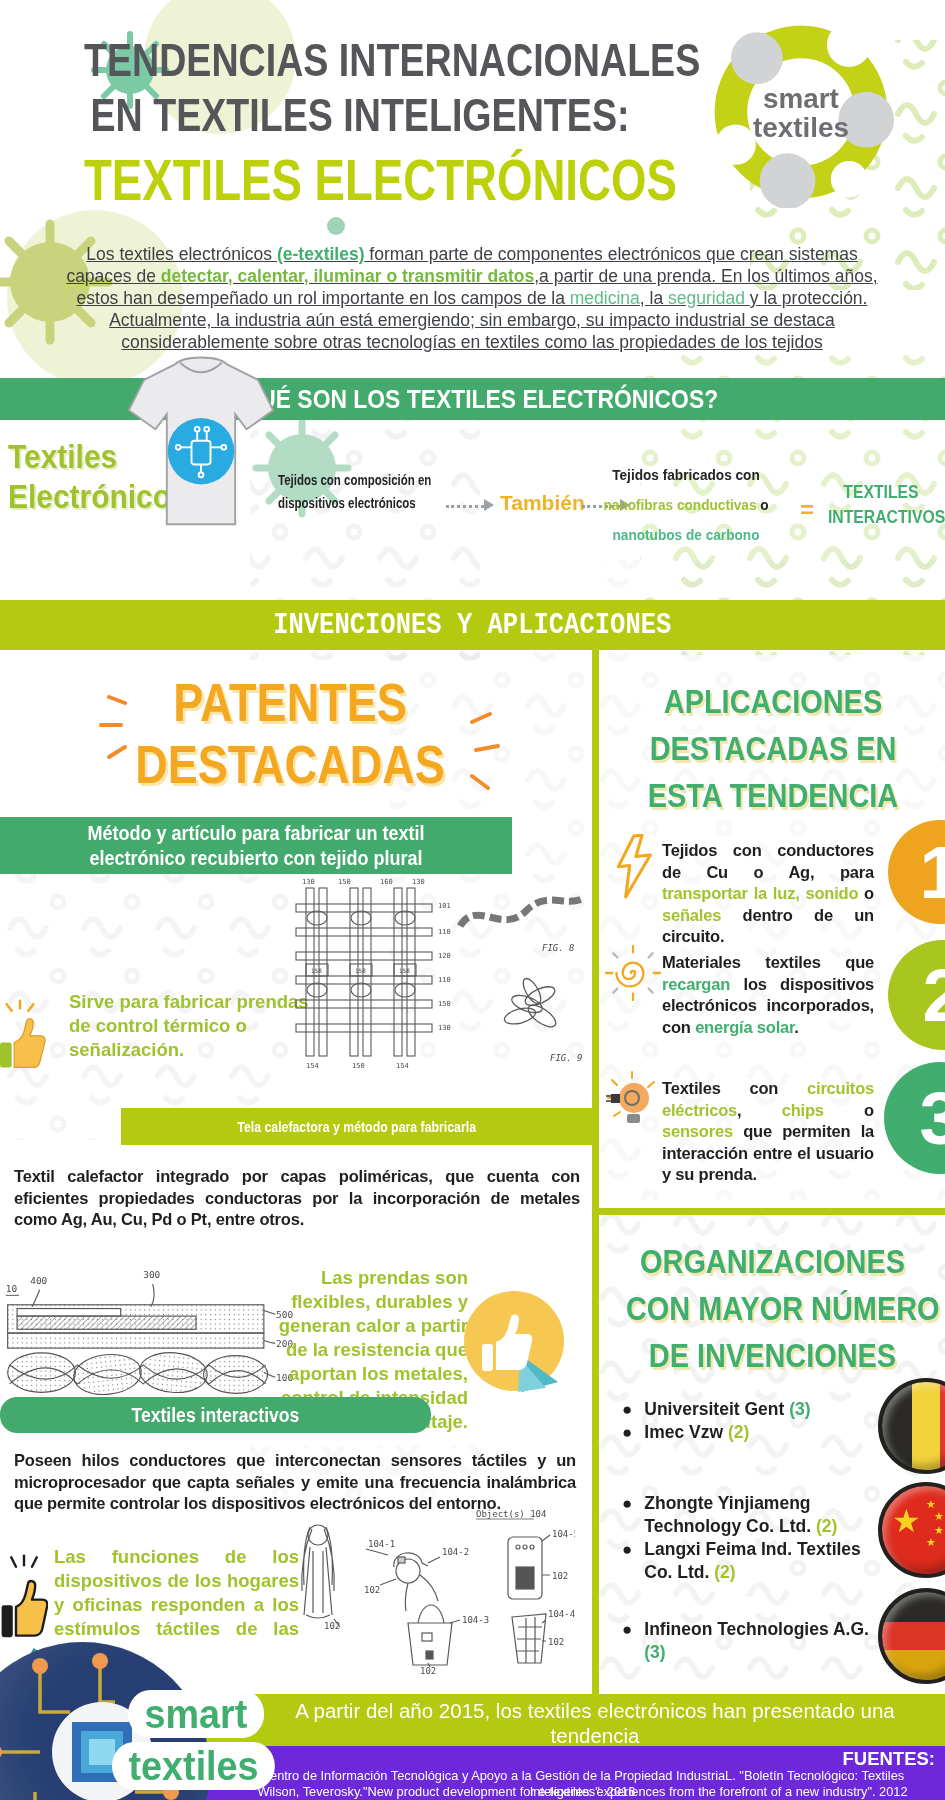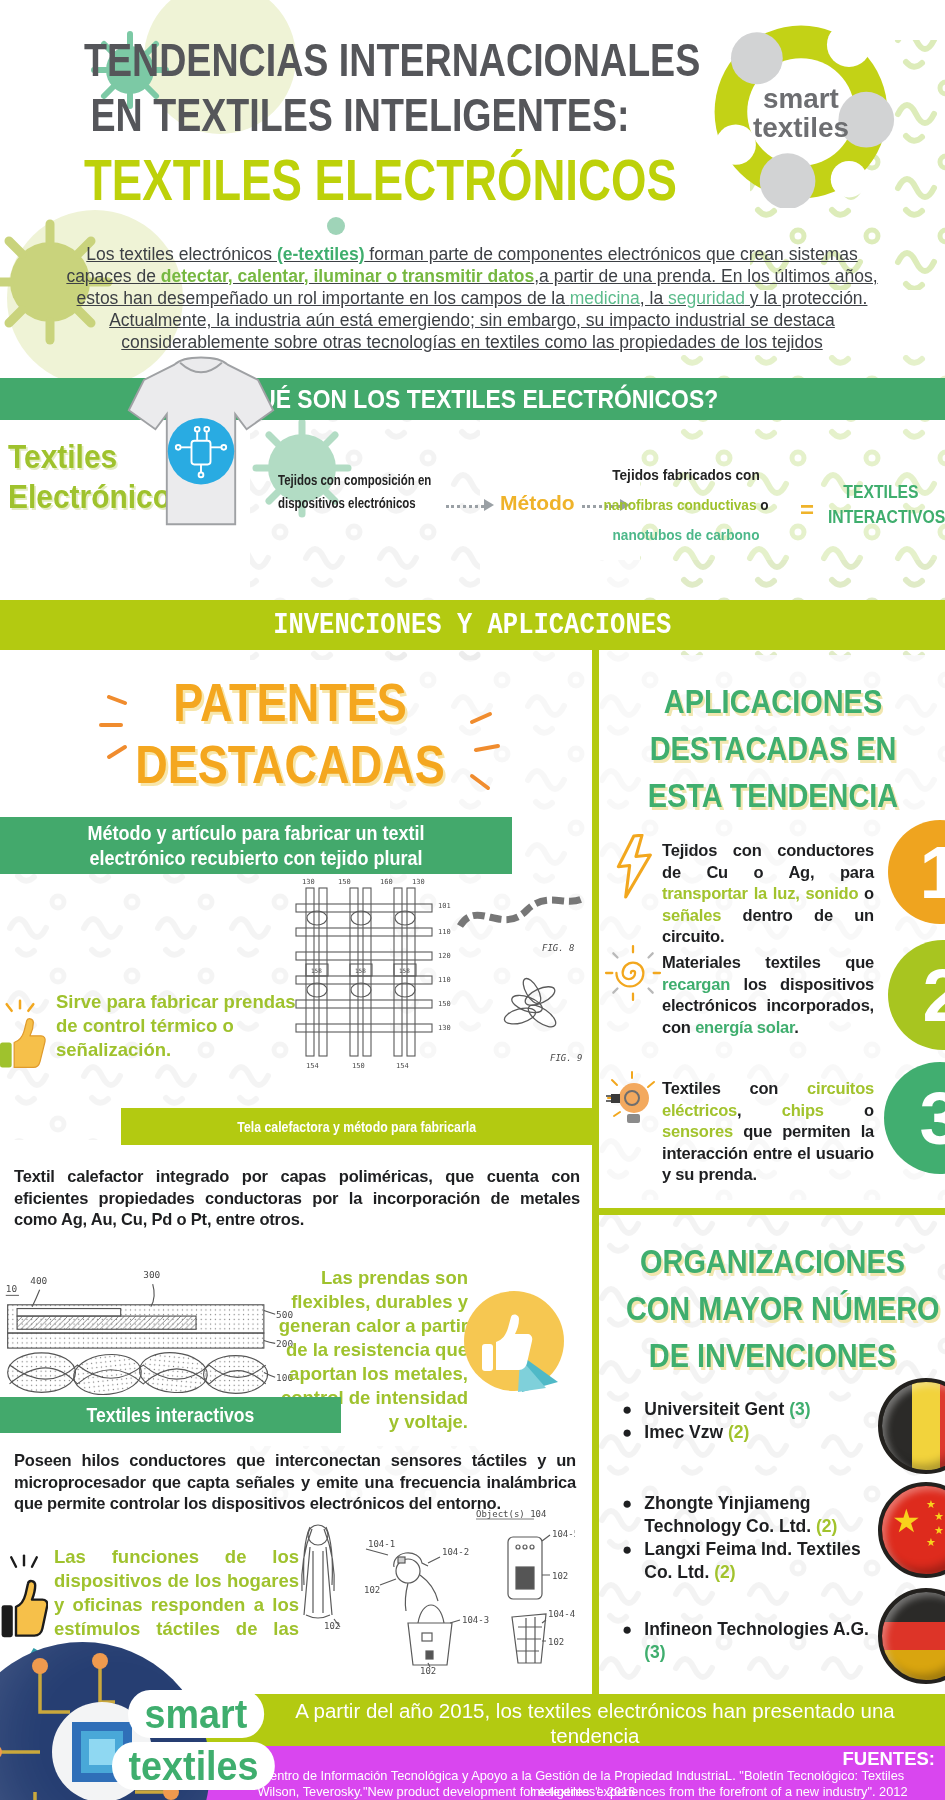--- a/index.html
+++ b/index.html
@@ -56,21 +56,21 @@
             line-height:23px; color:#1e1f21; }
   .orgrow .bullet { font-size:17px; margin-right:12px; line-height:23px; }
   .cgreen { color:#3fae6e; } .clime { color:#a2c32d; }
 
   .flag { border-radius:50%; border:4px solid #23211e; overflow:hidden;
           box-shadow: inset 4px 4px 7px rgba(255,255,255,.35), inset -5px -5px 9px rgba(0,0,0,.28); }
 
   .fig text { font-family:"DejaVu Sans Mono", monospace; fill:#4a4a4a; }
 
   .footLime { background:#b3ca11; }
-  .footGreen{ background:#d946ef; }
+  .footGreen{ background:#6d28d9; }
   .bandtxt  { color:#fff; font-size:20.5px; line-height:25px; text-align:center; }
   .srctxt   { color:#fff; font-size:12.8px; line-height:16px; text-align:center; }
   .pill { position:absolute; background:#fff; border-radius:34px; color:#3fae6e;
           font-weight:bold; font-size:41px; line-height:46px; padding:1px 18px;
           transform:scaleX(.92); transform-origin:0 50%; white-space:nowrap; }
 </style>
 </head>
 <body>
 
 <div id="page">
@@ -183,21 +183,21 @@
   <div class="abs z1" style="left:8px; top:436px;">
     <div class="limeLabel">Textiles</div>
     <div class="limeLabel">Electrónicos</div>
   </div>
 
   <div class="abs z1 flowtext" style="left:278px; top:468px; width:220px; transform:scaleX(.74); transform-origin:0 0;">Tejidos con composición en dispositivos electrónicos</div>
 
   <div class="abs z1 dots" style="left:446px; top:505px; width:38px;"></div>
   <div class="abs z1 tri" style="left:484px; top:499px;"></div>
 
-  <div class="abs z1 tambien" style="left:500px; top:491px;">Método</div>
+  <div class="abs z1 tambien" style="left:500px; top:491px;">También</div>
 
   <div class="abs z1 dots" style="left:582px; top:505px; width:38px;"></div>
   <div class="abs z1 tri" style="left:620px; top:499px;"></div>
 
   <div class="abs z1" style="left:598px; top:460px; width:200px; transform:scaleX(.88); transform-origin:0 0; text-align:center; font-weight:bold; font-size:15.5px; line-height:30px;">
     <span style="color:#232323;">Tejidos  fabricados con</span><br>
     <span style="color:#9fc22d;">nanofibras conductivas</span><span style="color:#232323;"> o</span><br>
     <span style="color:#4db88a;">nanotubos de carbono</span>
   </div>
 
@@ -240,21 +240,21 @@
 
   <svg class="abs z1" style="left:0; top:992px;" width="50" height="86" viewBox="0 0 60 86">
     <g stroke="#f2a71e" stroke-width="3" stroke-linecap="round">
       <line x1="8" y1="6" x2="14" y2="14"></line>
         <line x1="24" y1="2" x2="24" y2="11"></line>
         <line x1="40" y1="6" x2="34" y2="14"></line>
     </g>
     <rect x="0" y="52" width="14" height="30" rx="3" fill="#9fc22d"></rect>
     <path d="M17 82 V52 c6 -2 10 -7 12 -14 l3 -12 c1 -4 8 -3 8 2 0 6 -2 12 -4 16 h13 c4 0 6 3 5 7 l-6 24 c-1 4 -4 7 -8 7 z" fill="#f6c04a" stroke="#e09b2d" stroke-width="1.5" stroke-linejoin="round"></path>
   </svg>
-  <p class="abs z1 note" style="left:56px; top:990px; width:250px;">Sirve para fabricar prendas de control térmico o señalización.</p>
+  <p class="abs z1 note" style="left:69px; top:990px; width:250px;">Sirve para fabricar prendas de control térmico o señalización.</p>
 
   <svg class="abs z1 fig" style="left:292px; top:876px;" width="300" height="195" viewBox="0 0 300 195">
     <g stroke="#5a5a5a" stroke-width="1.1" fill="none">
       <rect x="14" y="12" width="8" height="168"></rect>
         <rect x="27" y="12" width="8" height="168"></rect>
       <rect x="58" y="12" width="8" height="168"></rect>
         <rect x="71" y="12" width="8" height="168"></rect>
       <rect x="102" y="12" width="8" height="168"></rect>
         <rect x="115" y="12" width="8" height="168"></rect>
       <rect x="4" y="28" width="136" height="8"></rect>
@@ -351,21 +351,21 @@
   <p class="abs z1 note" style="left:268px; top:1266px; width:200px; text-align:right;">Las prendas son flexibles, durables y generan calor a partir de la resistencia que aportan los metales, control de intensidad y voltaje.</p>
 
   <svg class="abs z1" style="left:462px; top:1286px;" width="104" height="110" viewBox="0 0 104 110">
     <circle cx="52" cy="55" r="50" fill="#f6c751"></circle>
     <polygon points="60,70 96,96 60,106" fill="#4fb9c7"></polygon>
     <polygon points="58,72 84,102 56,106" fill="#7fd0da"></polygon>
     <path d="M34 84 V56 c6 -2 10 -7 12 -14 l3 -11 c1 -4 8 -3 8 2 0 6 -2 11 -4 15 h12 c4 0 6 3 5 7 l-5 22 c-1 4 -4 7 -8 7 z" fill="#ffffff"></path>
     <rect x="20" y="58" width="11" height="27" rx="3" fill="#ffffff"></rect>
   </svg>
 
-  <div class="abs z1 banner banner-green" style="left:0; top:1397px; width:341px; height:36px; font-size:20px;">
+  <div class="abs z1 banner banner-green" style="left:0; top:1397px; width:431px; height:36px; font-size:20px;border-radius:17px;">
     <span class="bspan">Textiles interactivos</span>
   </div>
 
   <p class="abs z1 ptext" style="left:14px; top:1450px; width:562px;">Poseen hilos conductores que interconectan sensores táctiles y un microprocesador que capta señales y emite una frecuencia inalámbrica que permite controlar los dispositivos electrónicos del entorno.</p>
 
   <svg class="abs z1" style="left:0; top:1548px;" width="48" height="100" viewBox="0 0 60 110">
     <g stroke="#1c1c1c" stroke-width="3" stroke-linecap="round">
       <line x1="14" y1="4" x2="20" y2="16"></line>
         <line x1="30" y1="2" x2="30" y2="14"></line>
         <line x1="46" y1="4" x2="40" y2="16"></line>

